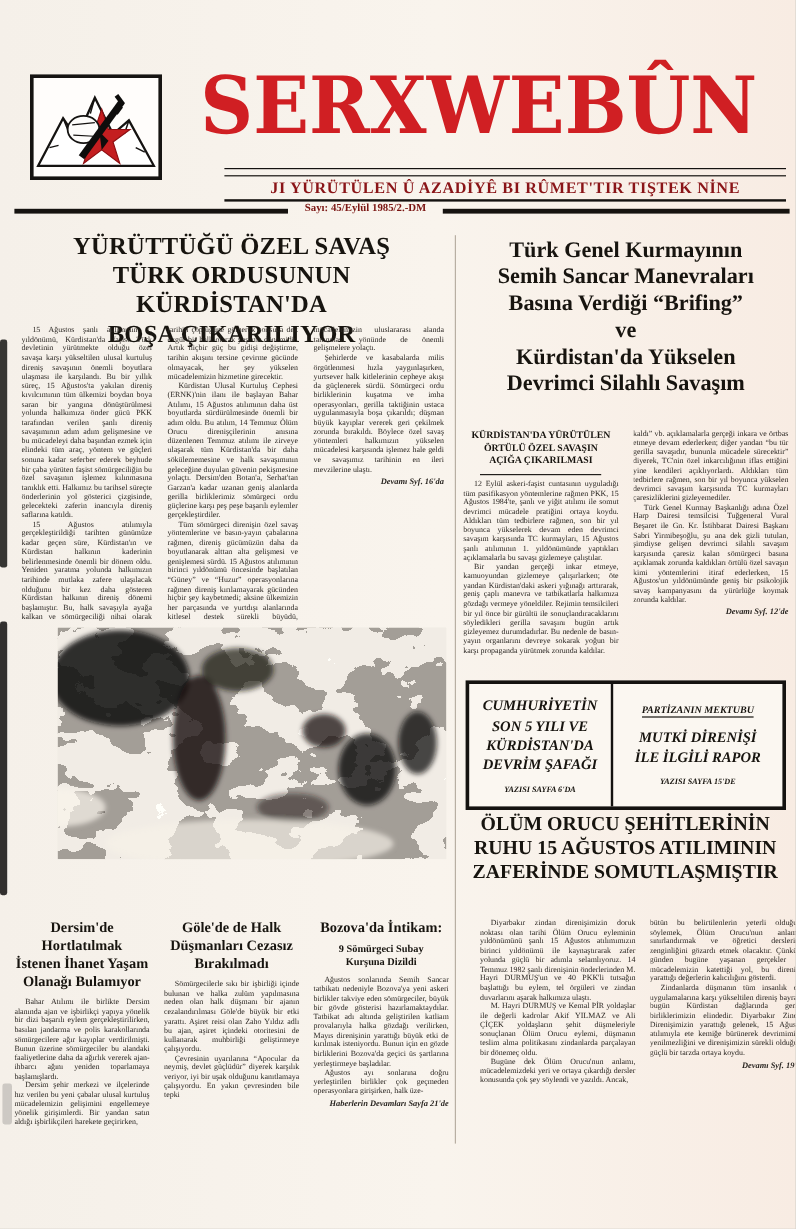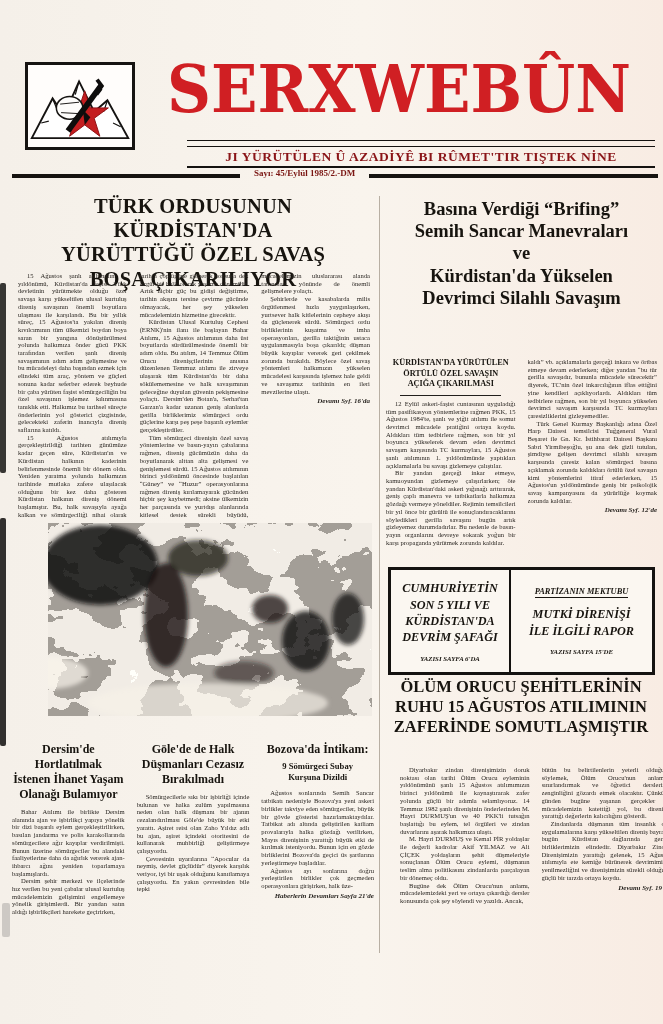--- a/index.html
+++ b/index.html
@@ -39,21 +39,21 @@
   .l-head{position:absolute;left:12px;top:194px;width:362px;text-align:center;
     font-weight:bold;font-size:20.5px;line-height:1.18;color:#17140f;letter-spacing:.2px;}
   .l-body{position:absolute;left:18px;top:272px;width:352px;height:250px;
     column-count:3;column-gap:13px;column-fill:auto;overflow:hidden;}
 
   
   .photo{position:absolute;left:48px;top:523px;width:324px;height:193px;overflow:hidden;filter:sepia(6%) contrast(1.02);}
   .photo svg{display:block;}
 
   
-  .bl-grid{position:absolute;left:12px;top:742px;width:362px;height:176px;
+  .bl-grid{position:absolute;left:12px;top:766px;width:362px;height:176px;
     display:grid;grid-template-columns:1fr 1fr 1fr;column-gap:12px;overflow:hidden;}
   .bl-head{text-align:center;font-weight:bold;font-size:12px;line-height:1.25;color:#17140f;margin-bottom:6px;}
   .bl-subhead{text-align:center;font-weight:bold;font-size:8.6px;line-height:1.25;color:#17140f;margin:4px 0 7px 0;}
 
   
   .v-rule{position:absolute;left:379px;top:196px;width:1px;height:757px;background:#b7ae a2;background:#b8afa3;}
 
   
   .r-head{position:absolute;left:386px;top:198px;width:271px;text-align:center;
     font-weight:bold;font-size:18.5px;line-height:1.2;color:#17140f;}
@@ -111,22 +111,22 @@
     <div class="motto-rule-bot"></div>
   </div>
 
   <div class="issue-row">
     <div class="issue-bar l"></div>
     <div class="issue-text">Sayı: 45/Eylül 1985/2.-DM</div>
     <div class="issue-bar r"></div>
   </div>
 
   <div class="l-head">
+    <div>YÜRÜTTÜĞÜ ÖZEL SAVAŞ</div>
     <div>TÜRK ORDUSUNUN KÜRDİSTAN'DA</div>
-    <div>YÜRÜTTÜĞÜ ÖZEL SAVAŞ</div>
     <div>BOŞA ÇIKARILIYOR</div>
   </div>
   <div class="l-body btxt">
     <p>15 Ağustos şanlı atılımının 1. yıldönümü, Kürdistan'da faşist Türk devletinin yürütmekte olduğu özel savaşa karşı yükseltilen ulusal kurtuluş direniş savaşının önemli boyutlara ulaşması ile karşılandı. Bu bir yıllık süreç, 15 Ağustos'ta yakılan direniş kıvılcımının tüm ülkemizi boydan boya saran bir yangına dönüştürülmesi yolunda halkımıza önder gücü PKK tarafından verilen şanlı direniş savaşımının adım adım gelişmesine ve bu mücadeleyi daha başından ezmek için elindeki tüm araç, yöntem ve güçleri sonuna kadar seferber ederek beyhude bir çaba yürüten faşist sömürgeciliğin bu özel savaşının işlemez kılınmasına tanıklık etti. Halkımız bu tarihsel süreçte önderlerinin yol gösterici çizgisinde, gelecekteki zaferin inancıyla direniş saflarına katıldı.</p>
     <p>15 Ağustos atılımıyla gerçekleştirildiği tarihten günümüze kadar geçen süre, Kürdistan'ın ve Kürdistan halkının kaderinin belirlenmesinde önemli bir dönem oldu. Yeniden yaratma yolunda halkımızın tarihinde mutlaka zafere ulaşılacak olduğunu bir kez daha gösteren Kürdistan halkının direniş dönemi başlamıştır. Bu, halk savaşıyla ayağa kalkan ve sömürgeciliği nihai olarak tarihin çöplüğüne gömerek sonsuza dek özgür bir halk olarak yaşama dönemidir. Artık hiçbir güç bu gidişi değiştirme, tarihin akışını tersine çevirme gücünde olmayacak, her şey yükselen mücadelemizin hizmetine girecektir.</p>
     <p>Kürdistan Ulusal Kurtuluş Cephesi (ERNK)'nin ilanı ile başlayan Bahar Atılımı, 15 Ağustos atılımının daha üst boyutlarda sürdürülmesinde önemli bir adım oldu. Bu atılım, 14 Temmuz Ölüm Orucu direnişçilerinin anısına düzenlenen Temmuz atılımı ile zirveye ulaşarak tüm Kürdistan'da bir daha sökülememesine ve halk savaşımının geleceğine duyulan güvenin pekişmesine yolaçtı. Dersim'den Botan'a, Serhat'tan Garzan'a kadar uzanan geniş alanlarda gerilla birliklerimiz sömürgeci ordu güçlerine karşı peş peşe başarılı eylemler gerçekleştirdiler.</p>
     <p>Tüm sömürgeci direnişin özel savaş yöntemlerine ve basın-yayın çabalarına rağmen, direniş gücümüzün daha da boyutlanarak alttan alta gelişmesi ve genişlemesi sürdü. 15 Ağustos atılımının birinci yıldönümü öncesinde başlatılan “Güney” ve “Huzur” operasyonlarına rağmen direniş kırılamayarak gücünden hiçbir şey kaybetmedi; aksine ülkemizin her parçasında ve yurtdışı alanlarında kitlesel destek sürekli büyüdü, mücadelemizin uluslararası alanda tanınması yönünde de önemli gelişmelere yolaçtı.</p>
     <p>Şehirlerde ve kasabalarda milis örgütlenmesi hızla yaygınlaşırken, yurtsever halk kitlelerinin cepheye akışı da güçlenerek sürdü. Sömürgeci ordu birliklerinin kuşatma ve imha operasyonları, gerilla taktiğinin ustaca uygulanmasıyla boşa çıkarıldı; düşman büyük kayıplar vererek geri çekilmek zorunda bırakıldı. Böylece özel savaş yöntemleri halkımızın yükselen mücadelesi karşısında işlemez hale geldi ve savaşımız tarihinin en ileri mevzilerine ulaştı.</p>
     <p class="cont">Devamı Syf. 16'da</p>
   </div>
@@ -193,22 +193,23 @@
       </div>
       <p>Ağustos sonlarında Semih Sancar tatbikatı nedeniyle Bozova'ya yeni askeri birlikler takviye eden sömürgeciler, büyük bir gövde gösterisi hazırlamaktaydılar. Tatbikat adı altında geliştirilen katliam provalarıyla halka gözdağı verilirken, Mayıs direnişinin yarattığı büyük etki de kırılmak isteniyordu. Bunun için en gözde birliklerini Bozova'da geçici üs şartlarına yerleştirmeye başladılar.</p>
       <p>Ağustos ayı sonlarına doğru yerleştirilen birlikler çok geçmeden operasyonlara girişirken, halk üze-</p>
       <p class="cont">Haberlerin Devamları Sayfa 21'de</p>
     </div>
   </div>
 
   <div class="v-rule"></div>
 
   <div class="r-head">
+    <div>Türk Genel Kurmayının</div>
+    <div>Semih Sancar Manevraları</div>
     <div>Basına Verdiği “Brifing”</div>
-    <div>Semih Sancar Manevraları</div>
     <div>ve</div>
     <div>Kürdistan'da Yükselen</div>
     <div>Devrimci Silahlı Savaşım</div>
   </div>
   <div class="r-cols">
     <div class="r-col btxt">
       <div class="r-subhead">
         <div>KÜRDİSTAN'DA YÜRÜTÜLEN</div>
         <div>ÖRTÜLÜ ÖZEL SAVAŞIN</div>
         <div>AÇIĞA ÇIKARILMASI</div>

